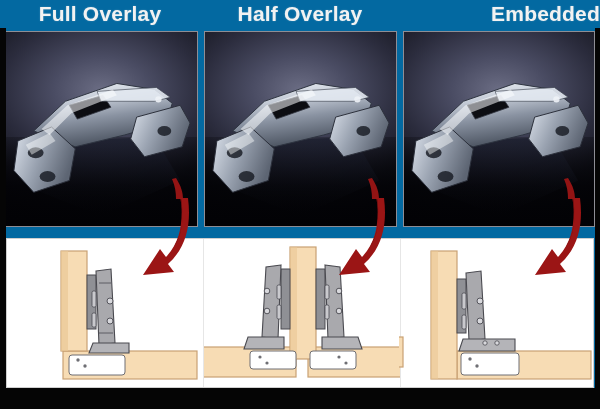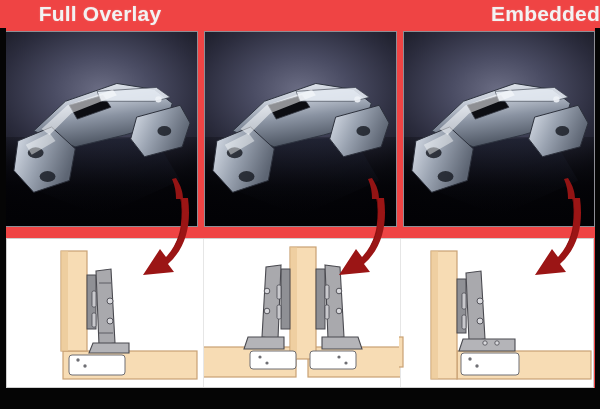--- a/index.html
+++ b/index.html
@@ -2,21 +2,21 @@
 <html><head>
 <meta charset="utf-8">
 <style>
   html,body{margin:0;padding:0;background:#000;}
   body{
     width:600px;height:409px;overflow:hidden;
     font-family:"Liberation Sans","DejaVu Sans",sans-serif;
     background:#050505;
     position:relative;
   }
-  #stage{position:absolute;inset:0;width:600px;height:409px;background:#ef4444;}
+  #stage{position:absolute;inset:0;width:600px;height:409px;background:#0369a1;}
 
   
   .titles{position:absolute;left:0;top:0;width:600px;height:28px;}
   .title{
     position:absolute;top:0;height:28px;line-height:27px;
     color:#f2f2f2;font-size:21px;font-weight:700;text-align:center;
     letter-spacing:.2px;
     text-shadow:0 0 2px rgba(255,255,255,.25);
   }
   .t1{left:0;width:200px;}
@@ -70,20 +70,21 @@
   .edge-r{position:absolute;right:0;top:28px;width:5px;height:381px;background:#050505;}
   .edge-b{position:absolute;left:0;bottom:0;width:600px;height:21px;background:#050505;}
 </style>
 </head>
 <body>
 
 <div id="stage">
 
   <div class="titles">
     <div class="title t1">Full Overlay</div>
+    <div class="title t2">Half Overlay</div>
     <div class="title t3">Embedded</div>
   </div>
 
   <div class="photos">
 
     <div class="photo p1">
       <div class="bg"></div>
       <div class="floor"></div>
       <div class="hingewrap">
         <svg viewBox="0 0 193 196" preserveAspectRatio="none">

